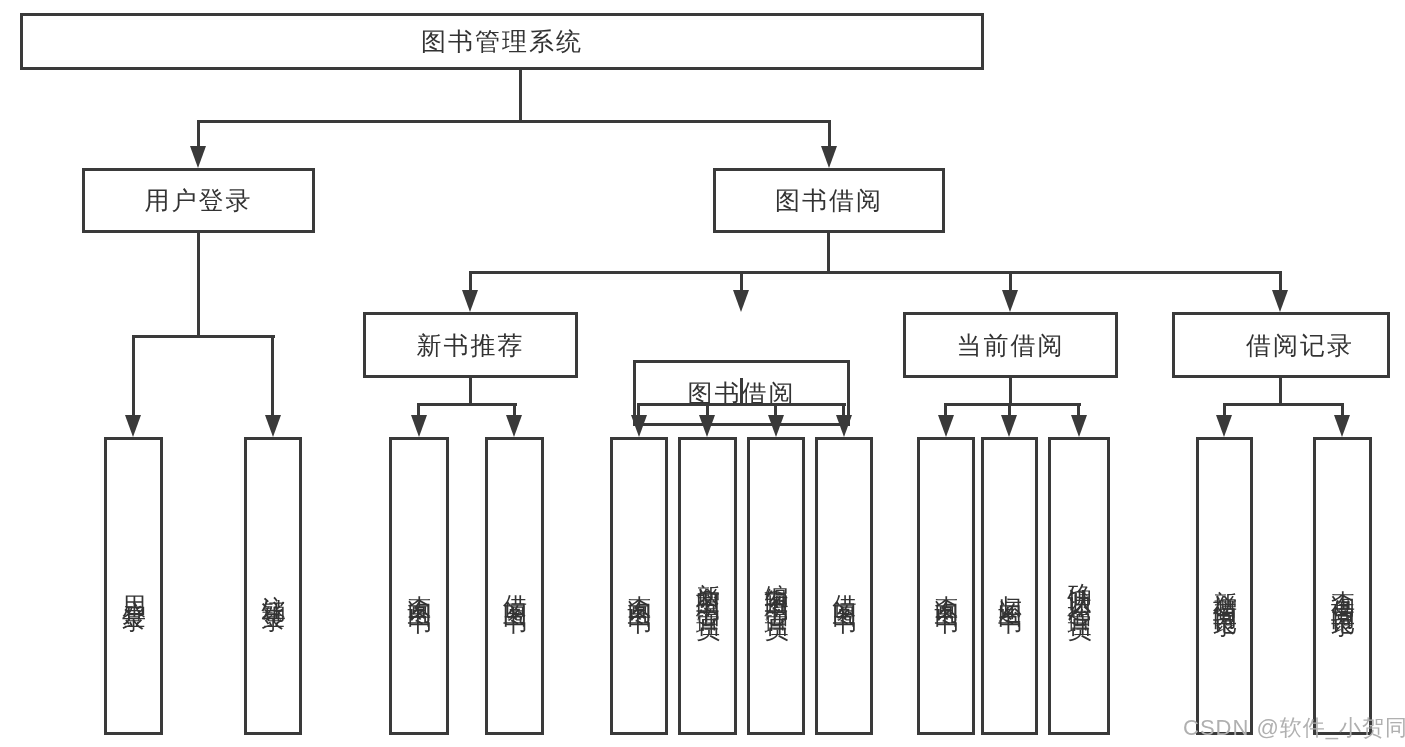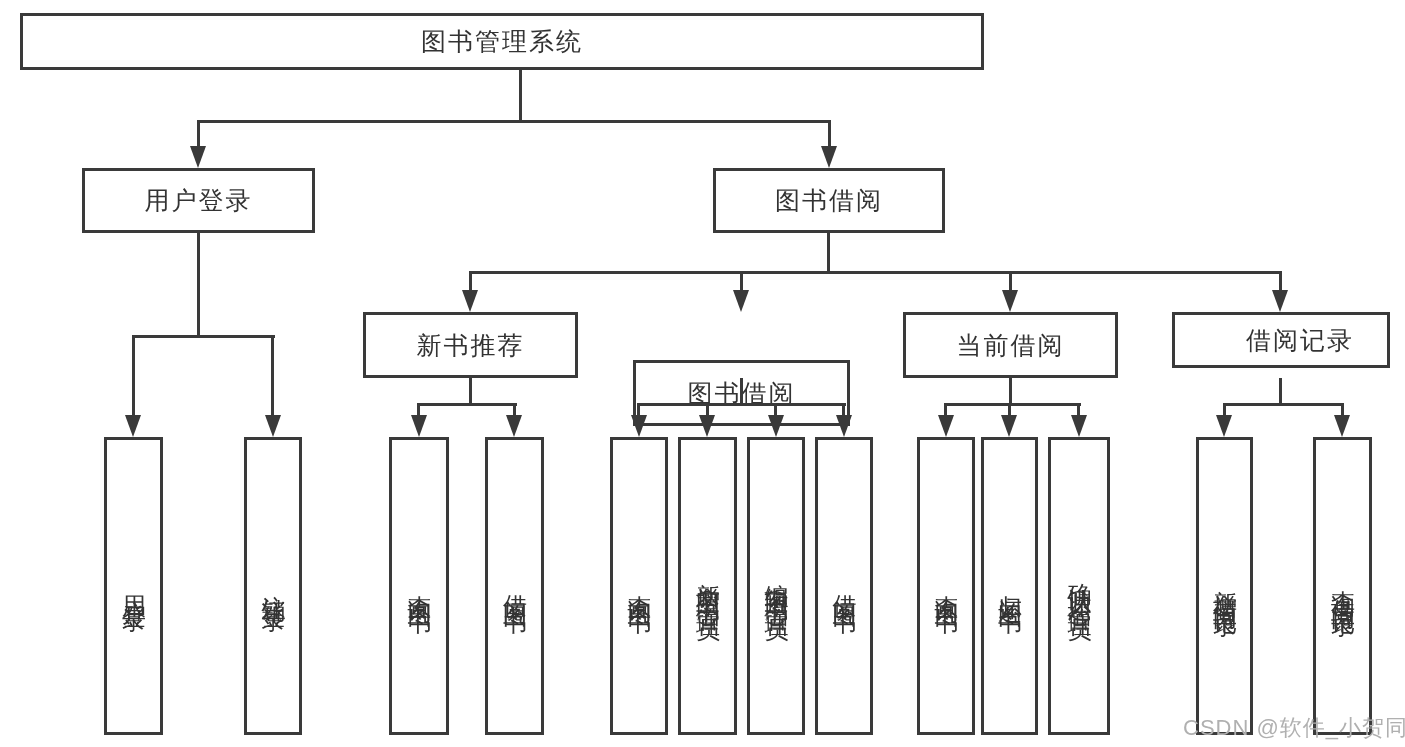--- a/index.html
+++ b/index.html
@@ -77,21 +77,21 @@
 
   <div class="box" style="left:363px; top:312px; width:215px; height:66px;text-align:center;">
     <span>新书推荐</span>
   </div>
   <div class="box" style="left:633px; top:312px; width:217px; height:66px;margin-top:48px;">
     <span>图书借阅</span>
   </div>
   <div class="box" style="left:903px; top:312px; width:215px; height:66px;text-align:right;">
     <span>当前借阅</span>
   </div>
-  <div class="box" style="left:1172px; top:312px; width:218px; height:56px;padding-left:38px;">
+  <div class="box" style="left:1172px; top:312px; width:218px; height:66px;padding-left:38px;">
     <span>借阅记录</span>
   </div>
 
   <div class="v" style="left:469px; top:378px; height:28px;"></div>
   <div class="h" style="left:417px; top:403px; width:100px;"></div>
   <div class="v" style="left:417px; top:406px; height:11px;"></div>
   <div class="arrow" style="left:411px; top:415px;"></div>
   <div class="v" style="left:513px; top:406px; height:11px;"></div>
   <div class="arrow" style="left:506px; top:415px;"></div>
 

